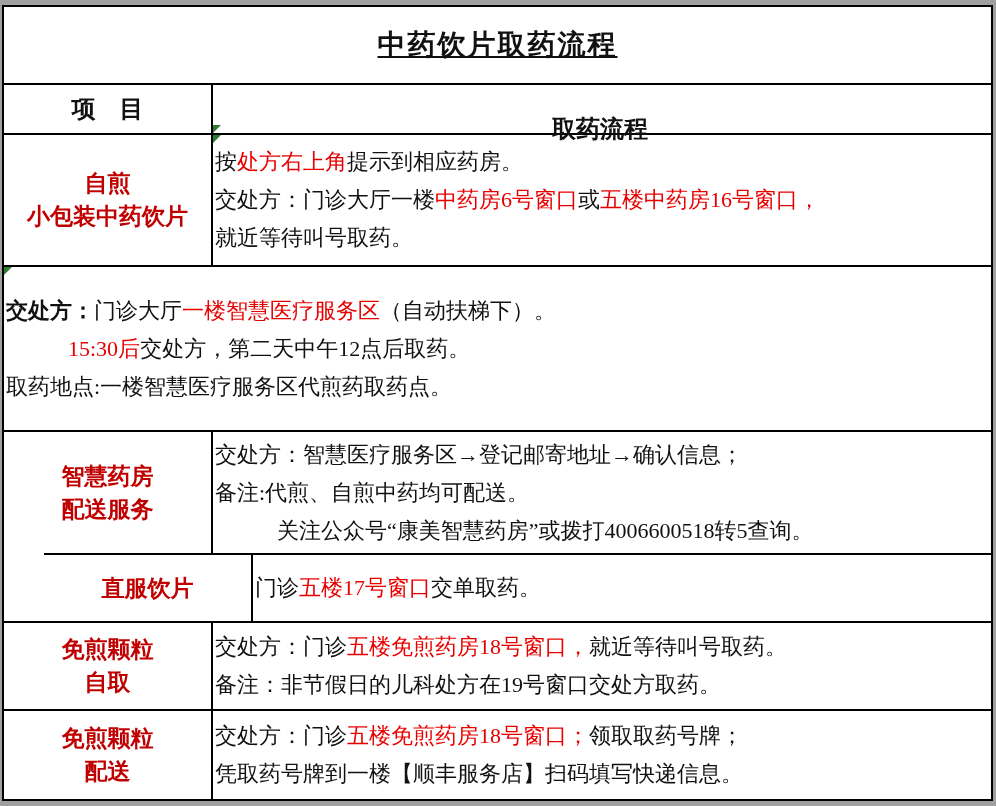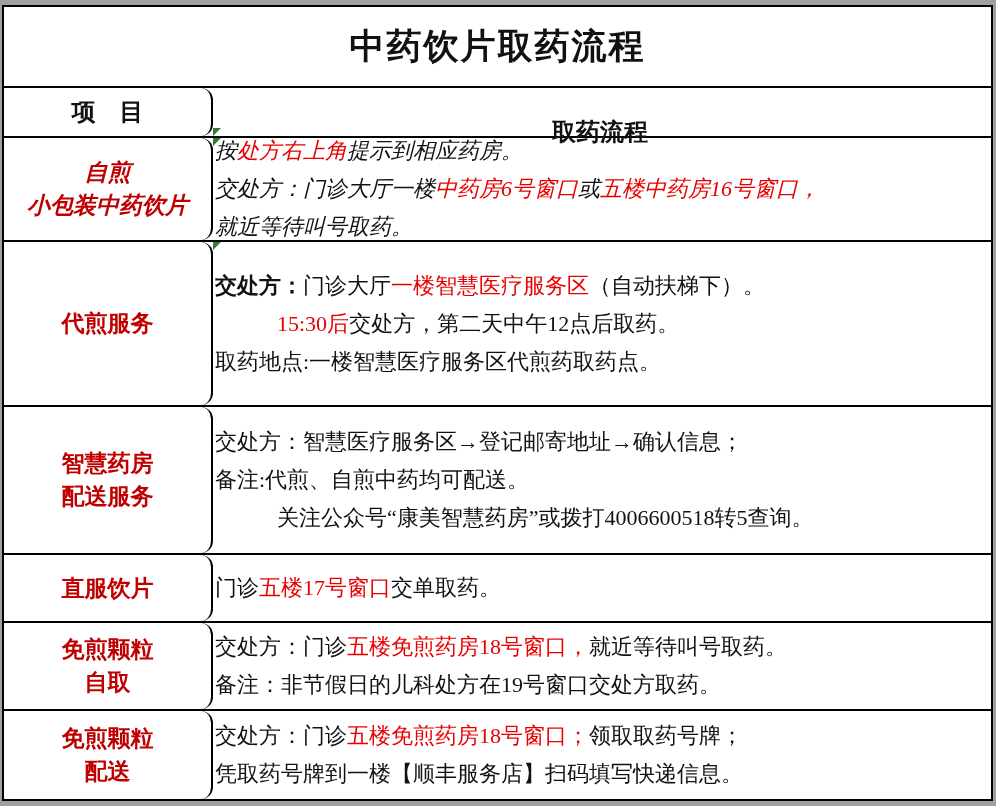--- a/index.html
+++ b/index.html
@@ -17,27 +17,26 @@
     font-family:"Liberation Serif","DejaVu Serif",serif;
     position:relative;
   }
   .sheet{
     position:absolute;left:2px;top:5px;width:991px;height:796px;
     background:#ffffff;border:2px solid var(--border);
     display:flex;flex-direction:column;
   }
   .title-row{
     height:89px;display:flex;align-items:center;justify-content:center;
-    font-size:35px;font-weight:bold;color:var(--ink);letter-spacing:2px;
+    font-size:28px;font-weight:bold;color:var(--ink);letter-spacing:2px;text-decoration:underline;
   }
   .row{display:flex;border-top:2px solid var(--border);flex:0 0 auto;}
   .label-cell{
     width:209px;flex:0 0 209px;border-right:2px solid var(--border);
     display:flex;flex-direction:column;align-items:center;justify-content:center;
-    border-radius:12px;
   }
   .header-row .label-cell,.header-row .content-cell{
     font-size:24px;font-weight:bold;color:var(--ink);
   }
   .header-row{height:50px;}
   .header-row .content-cell{align-items:center;justify-content:center;text-align:center;padding-left:0;margin-top:40px;}
   .content-cell{
     flex:1 1 auto;position:relative;
     display:flex;flex-direction:column;justify-content:center;
     padding-left:2px;padding-right:4px;
@@ -61,52 +60,49 @@
   <div class="title-row">中药饮片取药流程</div>
 
   <div class="row header-row">
     <div class="label-cell">项　目</div>
     <div class="content-cell">
       <span class="corner-flag"></span>
       <span>取药流程</span>
     </div>
   </div>
 
-  <div id="rows-host" style="display:contents;"><div class="row" style="height: 104px; font-style: italic;">
+  <div id="rows-host" style="display:contents;"><div class="row" style="height: 132px;">
         <div class="label-cell">
           <div class="label-line">自煎</div>
           <div class="label-line">小包装中药饮片</div>
         </div>
         <div class="content-cell">
           <span class="corner-flag"></span>
           <div class="content-line"><span class="">按</span><span class="seg-red ">处方右上角</span><span class="">提示到相应药房。</span></div>
           <div class="content-line"><span class="">交处方：门诊大厅一楼</span><span class="seg-red ">中药房6号窗口</span><span class="">或</span><span class="seg-red ">五楼中药房16号窗口，</span></div>
           <div class="content-line"><span class="">就近等待叫号取药。</span></div>
         </div>
       </div><div class="row" style="height: 165px;">
-        <div class="label-cell">
-          <div class="label-line">代煎服务</div>
-        </div>
         <div class="content-cell">
           <span class="corner-flag"></span>
           <div class="content-line"><span class="seg-bold">交处方：</span><span class="">门诊大厅</span><span class="seg-red ">一楼智慧医疗服务区</span><span class="">（自动扶梯下）。</span></div>
           <div class="content-line" style="padding-left: 62px;"><span class="seg-red ">15:30后</span><span class="">交处方，第二天中午12点后取药。</span></div>
           <div class="content-line"><span class="">取药地点:一楼智慧医疗服务区代煎药取药点。</span></div>
         </div>
-      </div><div class="row" style="height: 148px;">
+      </div><div class="row" style="height: 123px;">
         <div class="label-cell">
           <div class="label-line">智慧药房</div>
           <div class="label-line">配送服务</div>
         </div>
         <div class="content-cell">
           <div class="content-line"><span class="">交处方：智慧医疗服务区→登记邮寄地址→确认信息；</span></div>
           <div class="content-line"><span class="">备注:代煎、自煎中药均可配送。</span></div>
           <div class="content-line" style="padding-left: 62px;"><span class="">关注公众号“康美智慧药房”或拨打4006600518转5查询。</span></div>
         </div>
-      </div><div class="row" style="height: 68px;">
+      </div><div class="row" style="height: 68px; margin-left: 40px;">
         <div class="label-cell">
           <div class="label-line">直服饮片</div>
         </div>
         <div class="content-cell">
           <div class="content-line"><span class="">门诊</span><span class="seg-red ">五楼17号窗口</span><span class="">交单取药。</span></div>
         </div>
       </div><div class="row" style="height: 88px;">
         <div class="label-cell">
           <div class="label-line">免煎颗粒</div>
           <div class="label-line">自取</div>

